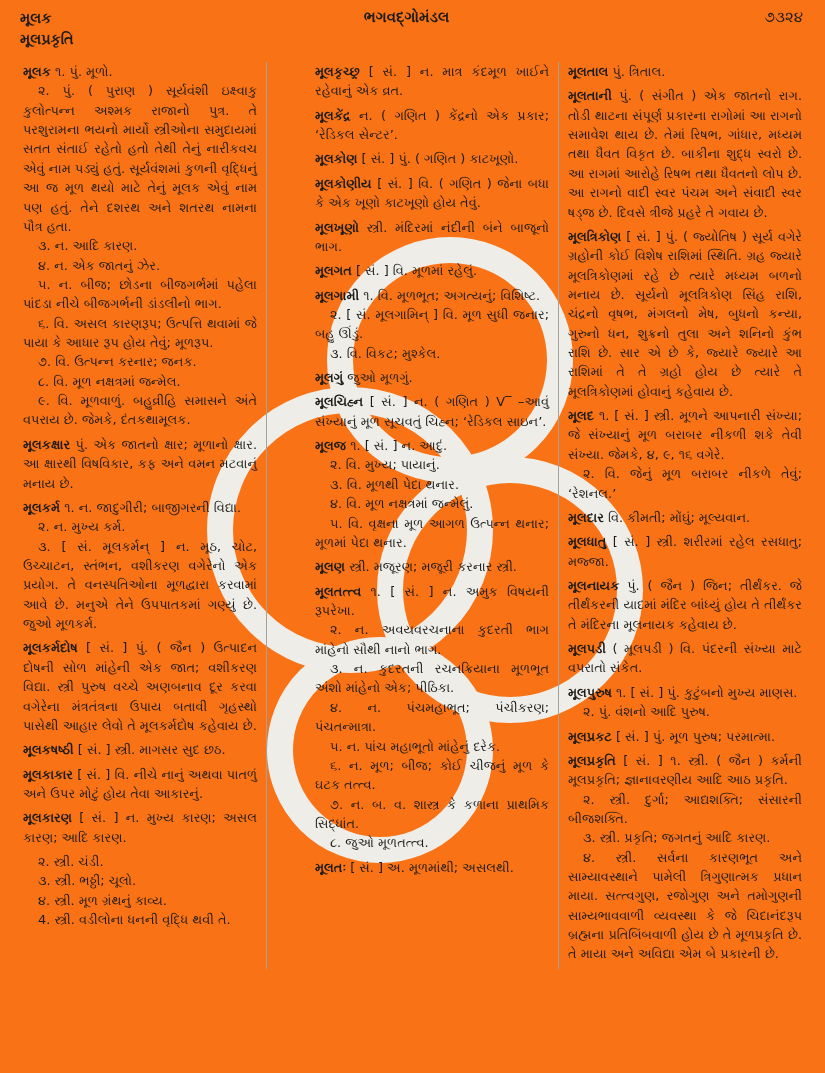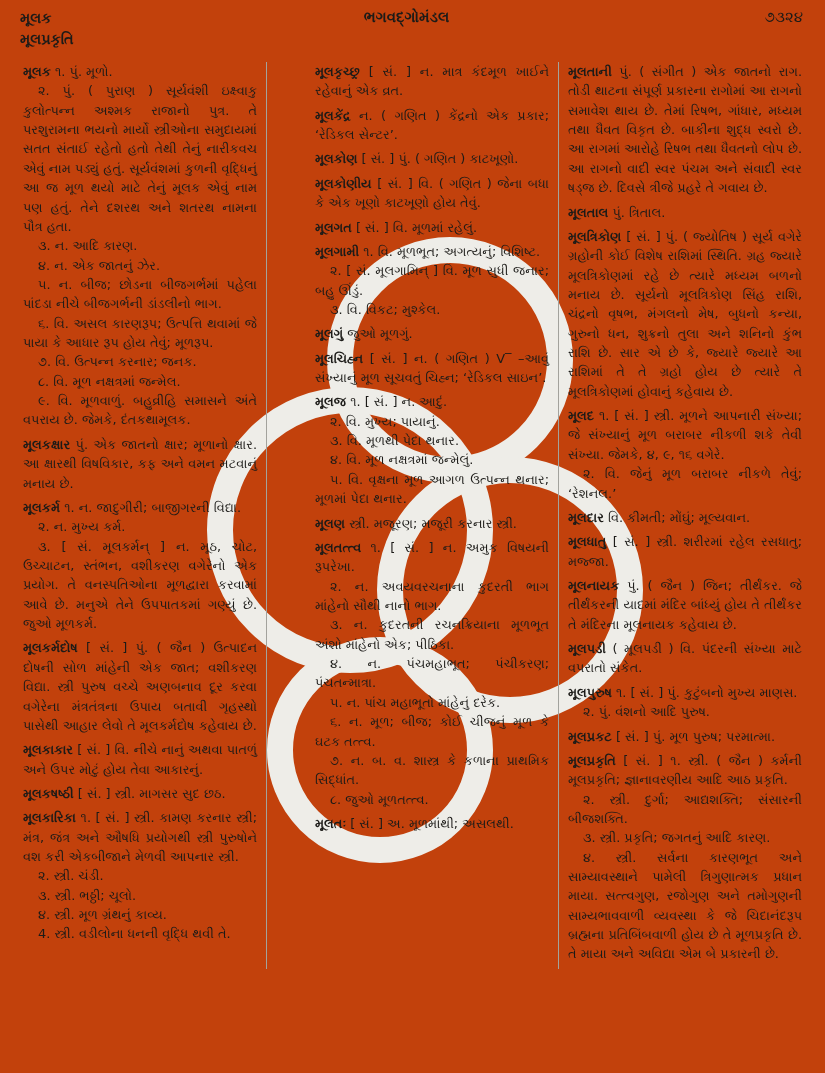--- a/index.html
+++ b/index.html
@@ -1,19 +1,19 @@
 <!DOCTYPE html>
 <html><head>
 <meta charset="utf-8">
 <style>
   html,body { margin:0; padding:0; }
   body { background:#e9e8e4; font-family:"DejaVu Sans", sans-serif; }
   .page {
     position:relative; width:825px; height:1073px; margin:0 auto;
-    background:#c2410c; color:#1c1b18; overflow:hidden;
+    background:#f97316; color:#1c1b18; overflow:hidden;
     box-shadow:0 0 6px rgba(0,0,0,.25);
   }
   
   .watermark { position:absolute; left:150px; top:230px; width:560px; height:640px; z-index:0; pointer-events:none; }
   .watermark circle { fill:none; stroke:#eeede8; stroke-width:26; }
 
   .header { position:relative; z-index:1; padding:8px 20px 0 20px; height:52px; }
   .guide-left { position:absolute; left:20px; top:8px; font-weight:bold; font-size:14.5px; line-height:1.45; }
   .page-title { position:absolute; left:0; right:12px; top:8px; text-align:center; font-weight:bold; font-size:15px; }
   .page-num { position:absolute; right:22px; top:8px; font-weight:normal; font-size:15px; }
@@ -67,45 +67,50 @@
         </div>
         <div class="entry">
           <p class="lead"><span class="hw">મૂલકર્મ</span> ૧. ન. જાદુગીરી; બાજીગરની વિદ્યા.</p>
           <p class="sense">૨. ન. મુખ્ય કર્મ.</p>
           <p class="sense">૩. [ સં. મૂલકર્મન્ ] ન. મૂઠ, ચોટ, ઉચ્ચાટન, સ્તંભન, વશીકરણ વગેરેનો એક પ્રયોગ. તે વનસ્પતિઓના મૂળદ્વારા કરવામાં આવે છે. મનુએ તેને ઉપપાતકમાં ગણ્યું છે. જુઓ મૂળકર્મ.</p>
         </div>
         <div class="entry">
           <p class="lead"><span class="hw">મૂલકર્મદોષ</span> [ સં. ] પું. ( જૈન ) ઉત્પાદન દોષની સોળ માંહેની એક જાત; વશીકરણ વિદ્યા. સ્ત્રી પુરુષ વચ્ચે અણબનાવ દૂર કરવા વગેરેના મંત્રતંત્રના ઉપાય બતાવી ગૃહસ્થો પાસેથી આહાર લેવો તે મૂલકર્મદોષ કહેવાય છે.</p>
         </div>
         <div class="entry">
+          <p class="lead"><span class="hw">મૂલકષષ્ઠી</span> [ સં. ] સ્ત્રી. માગસર સુદ છઠ.</p>
+        </div>
+        <div class="entry">
           <p class="lead"><span class="hw">મૂલકાકાર</span> [ સં. ] વિ. નીચે નાનું અથવા પાતળું અને ઉપર મોટું હોય તેવા આકારનું.</p>
         </div>
         <div class="entry">
-          <p class="lead"><span class="hw">મૂલકષષ્ઠી</span> [ સં. ] સ્ત્રી. માગસર સુદ છઠ.</p>
+          <p class="lead"><span class="hw">મૂલકારણ</span> [ સં. ] ન. મુખ્ય કારણ; અસલ કારણ; આદિ કારણ.</p>
         </div>
         <div class="entry">
-          <p class="lead"><span class="hw">મૂલકારિકા</span> ૧. [ સં. ] સ્ત્રી. કામણ કરનાર સ્ત્રી; મંત્ર, જંત્ર અને ઔષધિ પ્રયોગથી સ્ત્રી પુરુષોને વશ કરી એકબીજાને મેળવી આપનાર સ્ત્રી.</p>
           <p class="sense">૨. સ્ત્રી. ચંડી.</p>
           <p class="sense">૩. સ્ત્રી. ભઠ્ઠી; ચૂલો.</p>
           <p class="sense">૪. સ્ત્રી. મૂળ ગ્રંથનું કાવ્ય.</p>
           <p class="sense">4. સ્ત્રી. વડીલોના ધનની વૃદ્ધિ થવી તે.</p>
         </div>
       </div>
     <div class="col mid">
         <div class="entry">
           <p class="lead"><span class="hw">મૂલકૃચ્છ્ર</span> [ સં. ] ન. માત્ર કંદમૂળ ખાઈને રહેવાનું એક વ્રત.</p>
         </div>
         <div class="entry">
           <p class="lead"><span class="hw">મૂલકેંદ્ર</span> ન. ( ગણિત ) કેંદ્રનો એક પ્રકાર; ‘રેડિકલ સેન્ટર’.</p>
         </div>
         <div class="entry">
           <p class="lead"><span class="hw">મૂલકોણ</span> [ સં. ] પું. ( ગણિત ) કાટખૂણો.</p>
         </div>
         <div class="entry">
           <p class="lead"><span class="hw">મૂલકોણીય</span> [ સં. ] વિ. ( ગણિત ) જેના બધા કે એક ખૂણો કાટખૂણો હોય તેવું.</p>
+        </div>
+        <div class="entry">
+          <p class="lead"><span class="hw">મૂલખૂણો</span> સ્ત્રી. મંદિરમાં નંદીની બંને બાજૂનો ભાગ.</p>
         </div>
         <div class="entry">
           <p class="lead"><span class="hw">મૂલગત</span> [ સં. ] વિ. મૂળમાં રહેલું.</p>
         </div>
         <div class="entry">
           <p class="lead"><span class="hw">મૂલગામી</span> ૧. વિ. મૂળભૂત; અગત્યનું; વિશિષ્ટ.</p>
           <p class="sense">૨. [ સં. મૂલગામિન્ ] વિ. મૂળ સુધી જનાર; બહુ ઊંડું.</p>
           <p class="sense">૩. વિ. વિકટ; મુશ્કેલ.</p>
         </div>
         <div class="entry">
@@ -133,24 +138,24 @@
           <p class="sense">૬. ન. મૂળ; બીજ; કોઈ ચીજનું મૂળ કે ઘટક તત્ત્વ.</p>
           <p class="sense">૭. ન. બ. વ. શાસ્ત્ર કે કળાના પ્રાથમિક સિદ્ધાંત.</p>
           <p class="sense">૮. જુઓ મૂળતત્ત્વ.</p>
         </div>
         <div class="entry">
           <p class="lead"><span class="hw">મૂલતઃ</span> [ સં. ] અ. મૂળમાંથી; અસલથી.</p>
         </div>
       </div>
     <div class="col">
         <div class="entry">
-          <p class="lead"><span class="hw">મૂલતાની</span> પું. ( સંગીત ) એક જાતનો રાગ. તોડી થાટના સંપૂર્ણ પ્રકારના રાગોમાં આ રાગનો સમાવેશ થાય છે. તેમાં રિષભ, ગાંધાર, મધ્યમ તથા ધૈવત વિકૃત છે. બાકીના શુદ્ધ સ્વરો છે. આ રાગમાં આરોહે રિષભ તથા ધૈવતનો લોપ છે. આ રાગનો વાદી સ્વર પંચમ અને સંવાદી સ્વર ષડ્જ છે. દિવસે ત્રીજે પ્રહરે તે ગવાય છે.</p>
+          <p class="lead"><span class="hw">મૂલતાલ</span> પું. ત્રિતાલ.</p>
         </div>
         <div class="entry">
-          <p class="lead"><span class="hw">મૂલતાલ</span> પું. ત્રિતાલ.</p>
+          <p class="lead"><span class="hw">મૂલતાની</span> પું. ( સંગીત ) એક જાતનો રાગ. તોડી થાટના સંપૂર્ણ પ્રકારના રાગોમાં આ રાગનો સમાવેશ થાય છે. તેમાં રિષભ, ગાંધાર, મધ્યમ તથા ધૈવત વિકૃત છે. બાકીના શુદ્ધ સ્વરો છે. આ રાગમાં આરોહે રિષભ તથા ધૈવતનો લોપ છે. આ રાગનો વાદી સ્વર પંચમ અને સંવાદી સ્વર ષડ્જ છે. દિવસે ત્રીજે પ્રહરે તે ગવાય છે.</p>
         </div>
         <div class="entry">
           <p class="lead"><span class="hw">મૂલત્રિકોણ</span> [ સં. ] પું. ( જ્યોતિષ ) સૂર્ય વગેરે ગ્રહોની કોઈ વિશેષ રાશિમાં સ્થિતિ. ગ્રહ જ્યારે મૂલત્રિકોણમાં રહે છે ત્યારે મધ્યમ બળનો મનાય છે. સૂર્યનો મૂલત્રિકોણ સિંહ રાશિ, ચંદ્રનો વૃષભ, મંગલનો મેષ, બુધનો કન્યા, ગુરુનો ધન, શુક્રનો તુલા અને શનિનો કુંભ રાશિ છે. સાર એ છે કે, જ્યારે જ્યારે આ રાશિમાં તે તે ગ્રહો હોય છે ત્યારે તે મૂલત્રિકોણમાં હોવાનું કહેવાય છે.</p>
         </div>
         <div class="entry">
           <p class="lead"><span class="hw">મૂલદ</span> ૧. [ સં. ] સ્ત્રી. મૂળને આપનારી સંખ્યા; જે સંખ્યાનું મૂળ બરાબર નીકળી શકે તેવી સંખ્યા. જેમકે, ૪, ૯, ૧૬ વગેરે.</p>
           <p class="sense">૨. વિ. જેનું મૂળ બરાબર નીકળે તેવું; ‘રેશનલ.’</p>
         </div>
         <div class="entry">
           <p class="lead"><span class="hw">મૂલદાર</span> વિ. કીમતી; મોંઘું; મૂલ્યવાન.</p>

